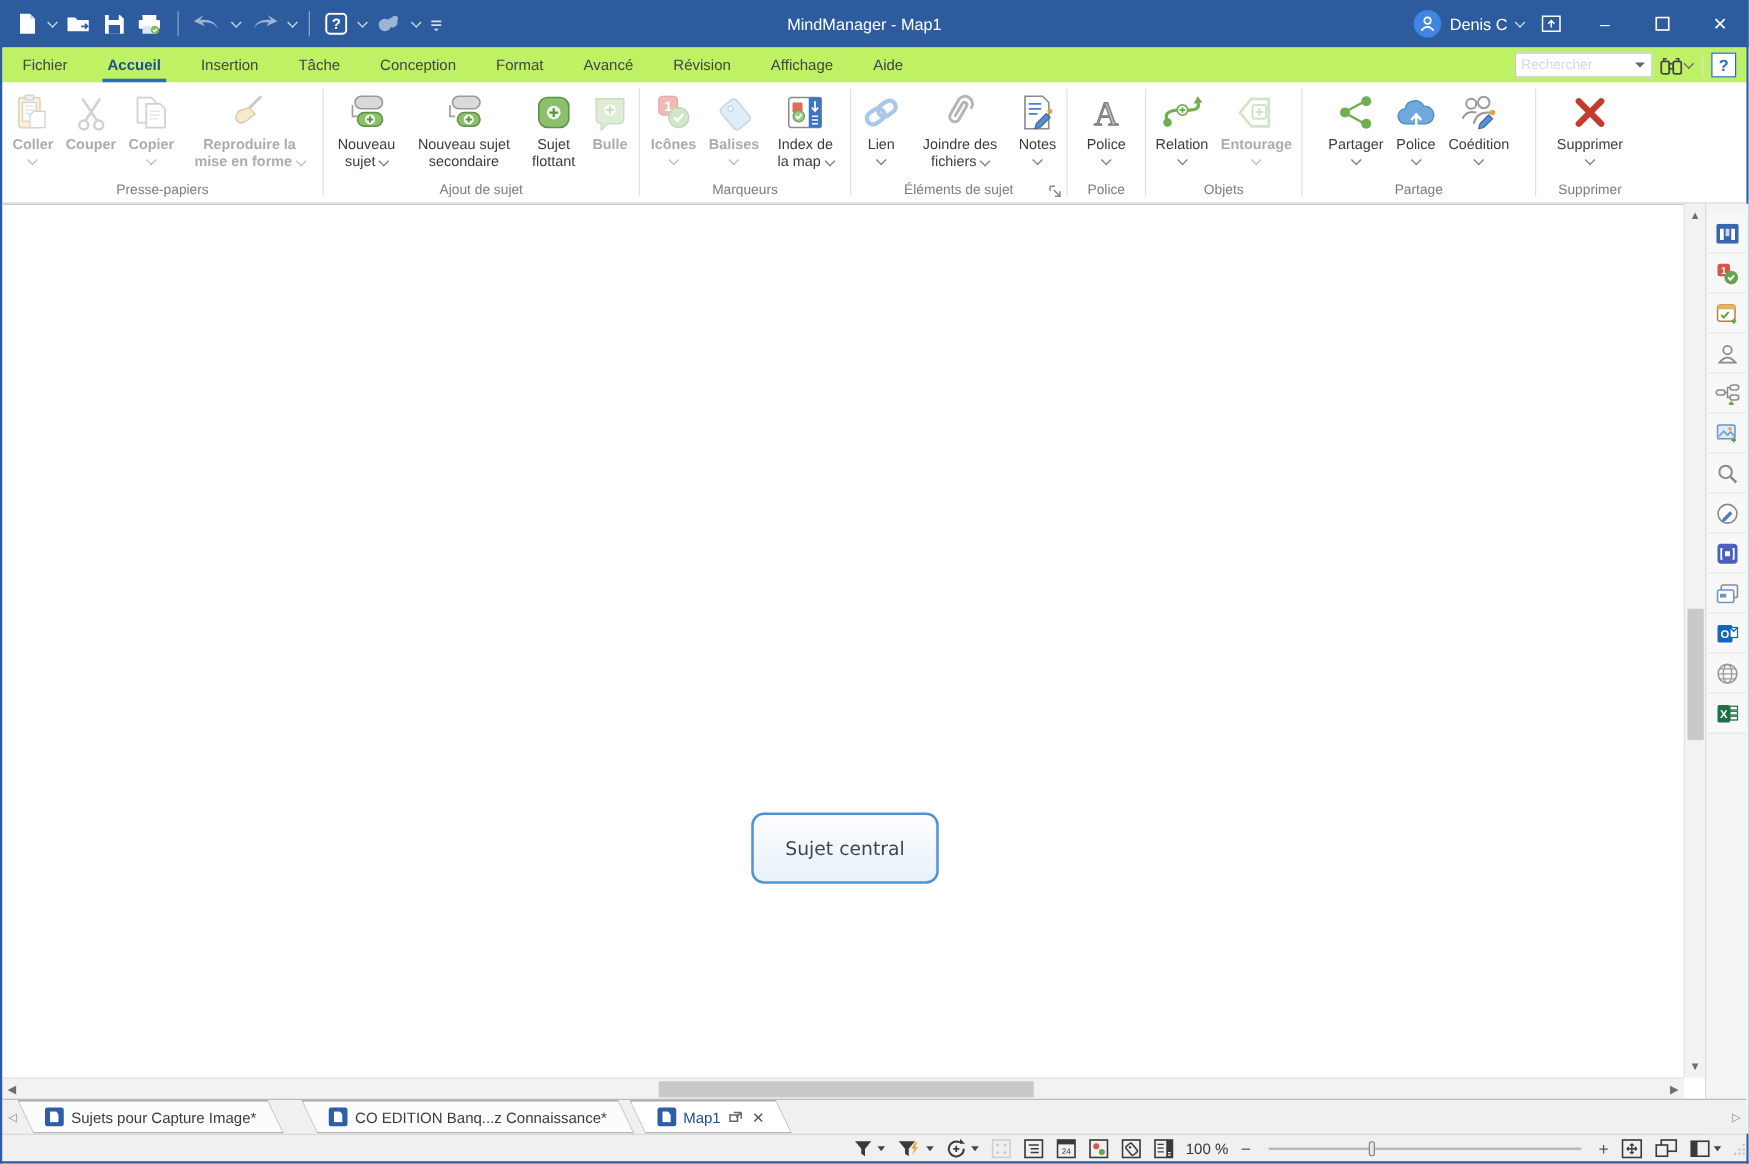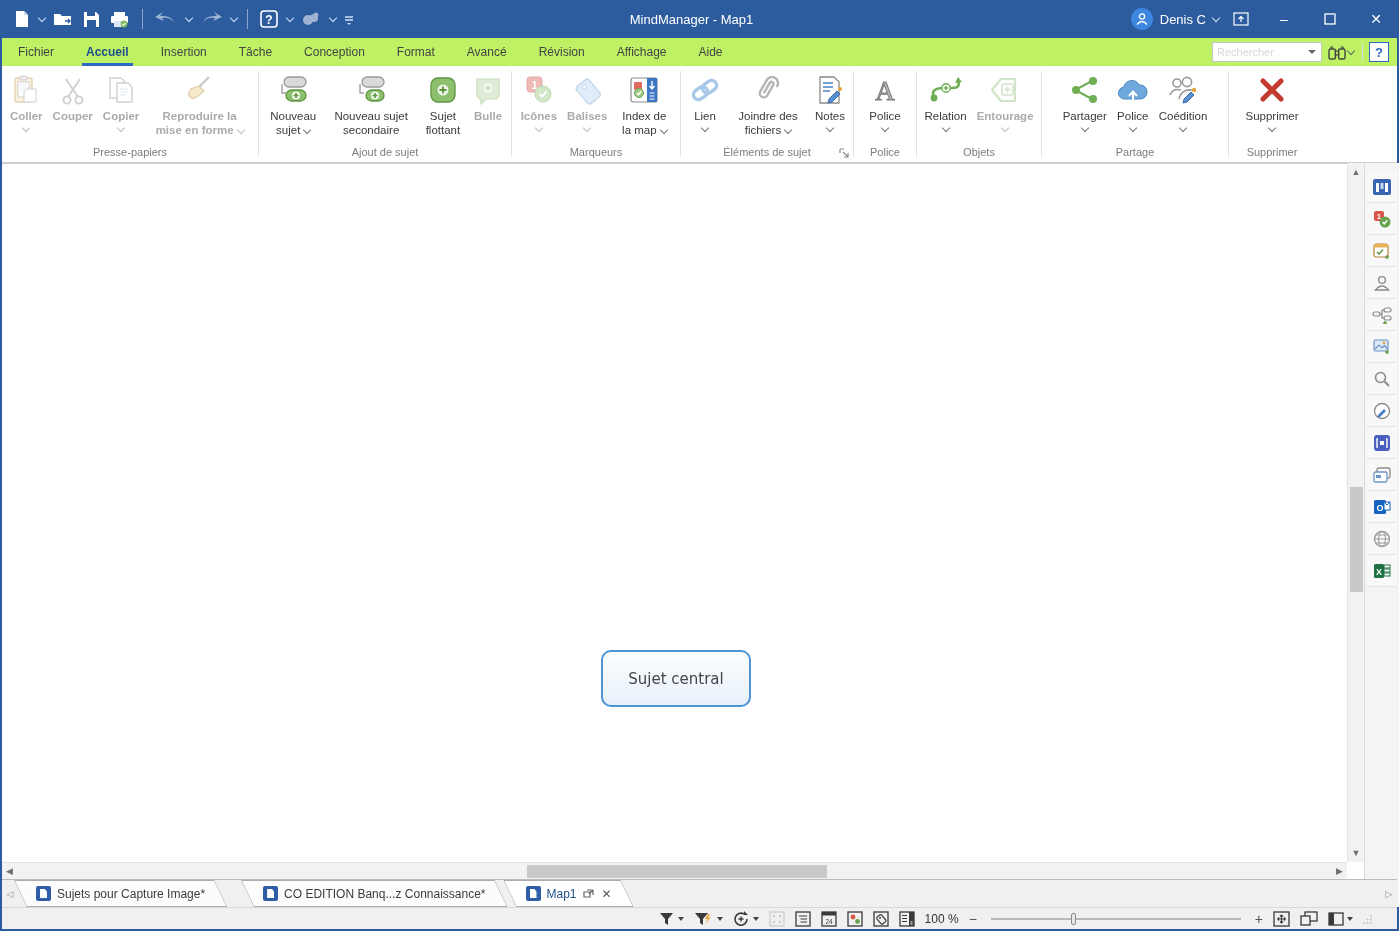--- a/index.html
+++ b/index.html
@@ -70,21 +70,21 @@
   .dtab .bg { position:absolute; inset:0; background:#adadad; clip-path:polygon(0 0, calc(100% - 13px) 0, 100% 100%, 13px 100%); z-index:0; }
   .dtab .bg::after { content:""; position:absolute; inset:1px; background:#fcfcfc; clip-path:polygon(0 0, calc(100% - 12px) 0, 100% 100%, 12px 100%); }
   .dtab > * { z-index:1; }
   .dtab.active { font-weight:normal; color:#1f4e8c;justify-content:flex-end; }
   .dtab.active .bg::after { background:#ffffff; }
   .doc-ic { width:15px; height:15px; background:#2f5da8; border-radius:2px; position:relative; flex:0 0 auto; }
   .doc-ic::after { content:""; position:absolute; left:4px; top:3px; width:7px; height:9px; background:#fff; clip-path:polygon(0 0,70% 0,100% 30%,100% 100%,0 100%); }
   .tab-x { color:#555; font-size:12px; margin-left:2px; }
 
   
-  #statusbar { position:absolute; left:0; top:907px; width:1395px; height:22px; background:#f0f0f0; border-top:1px solid #d9d9d9; display:flex; align-items:center; justify-content:flex-end; gap:10px; padding-right:24px; }
+  #statusbar { position:absolute; left:0; top:907px; width:1395px; height:22px; background:#f0f0f0; border-top:1px solid #d9d9d9; display:flex; align-items:center; justify-content:flex-end; gap:10px; padding-right:0; }
   #bottomstrip { position:absolute; left:-2px; bottom:0; width:1399px; height:2px; background:#2d5c9e; }
   .st-ic { display:flex; align-items:center; }
   .zoom-label { font-size:12px; color:#333; }
   .zslider { width:250px; height:2px; background:#b9b9b9; position:relative; margin:0 4px; }
   .zhandle { position:absolute; left:80px; top:-5px; width:5px; height:12px; background:#e8e8e8; border:1px solid #8a8a8a; border-radius:2px; }
   .pm { font-size:14px; color:#555; }
   .ddsm { width:0;height:0;border-left:3px solid transparent;border-right:3px solid transparent;border-top:4px solid #444; margin-left:3px; }
 </style>
 </head>
 <body>

